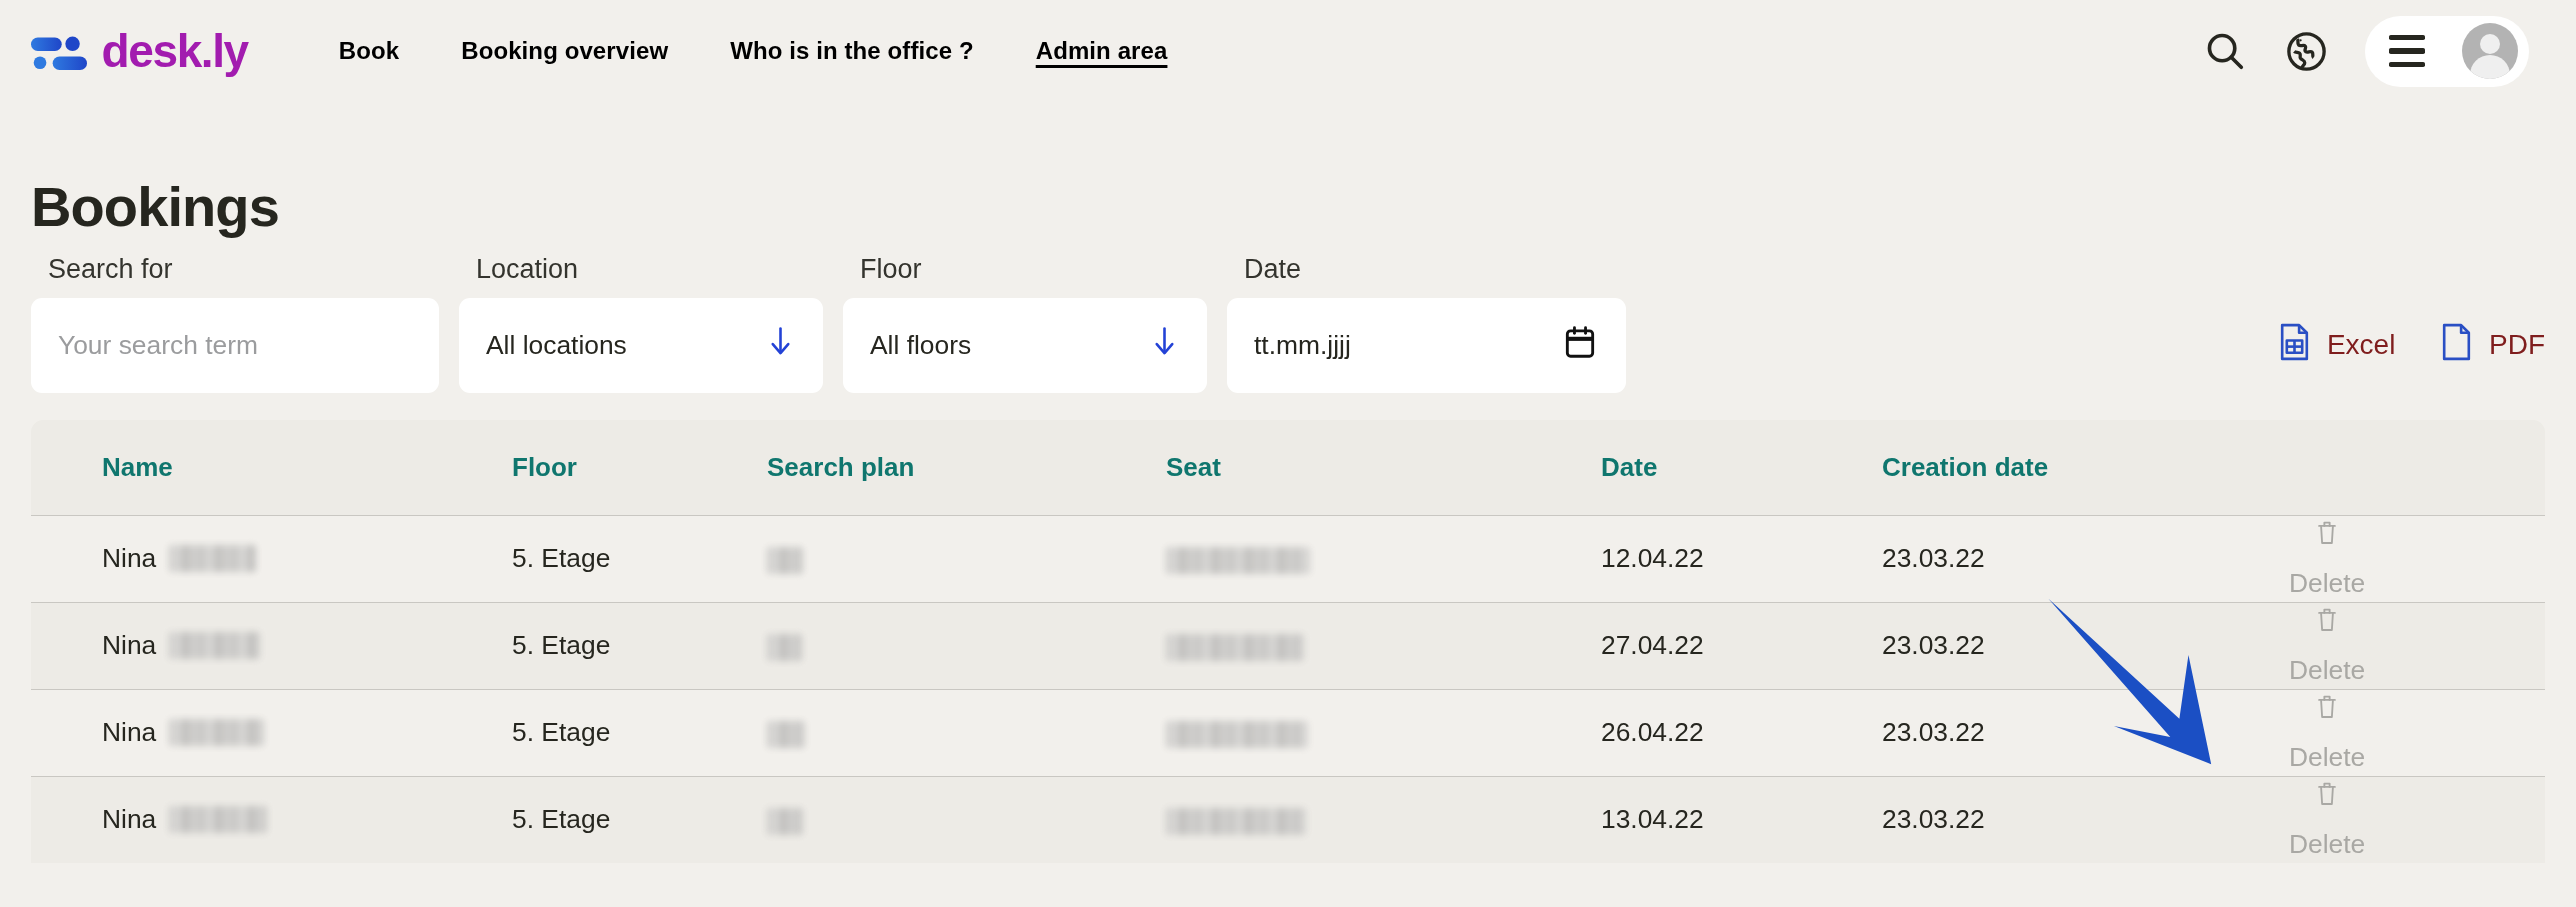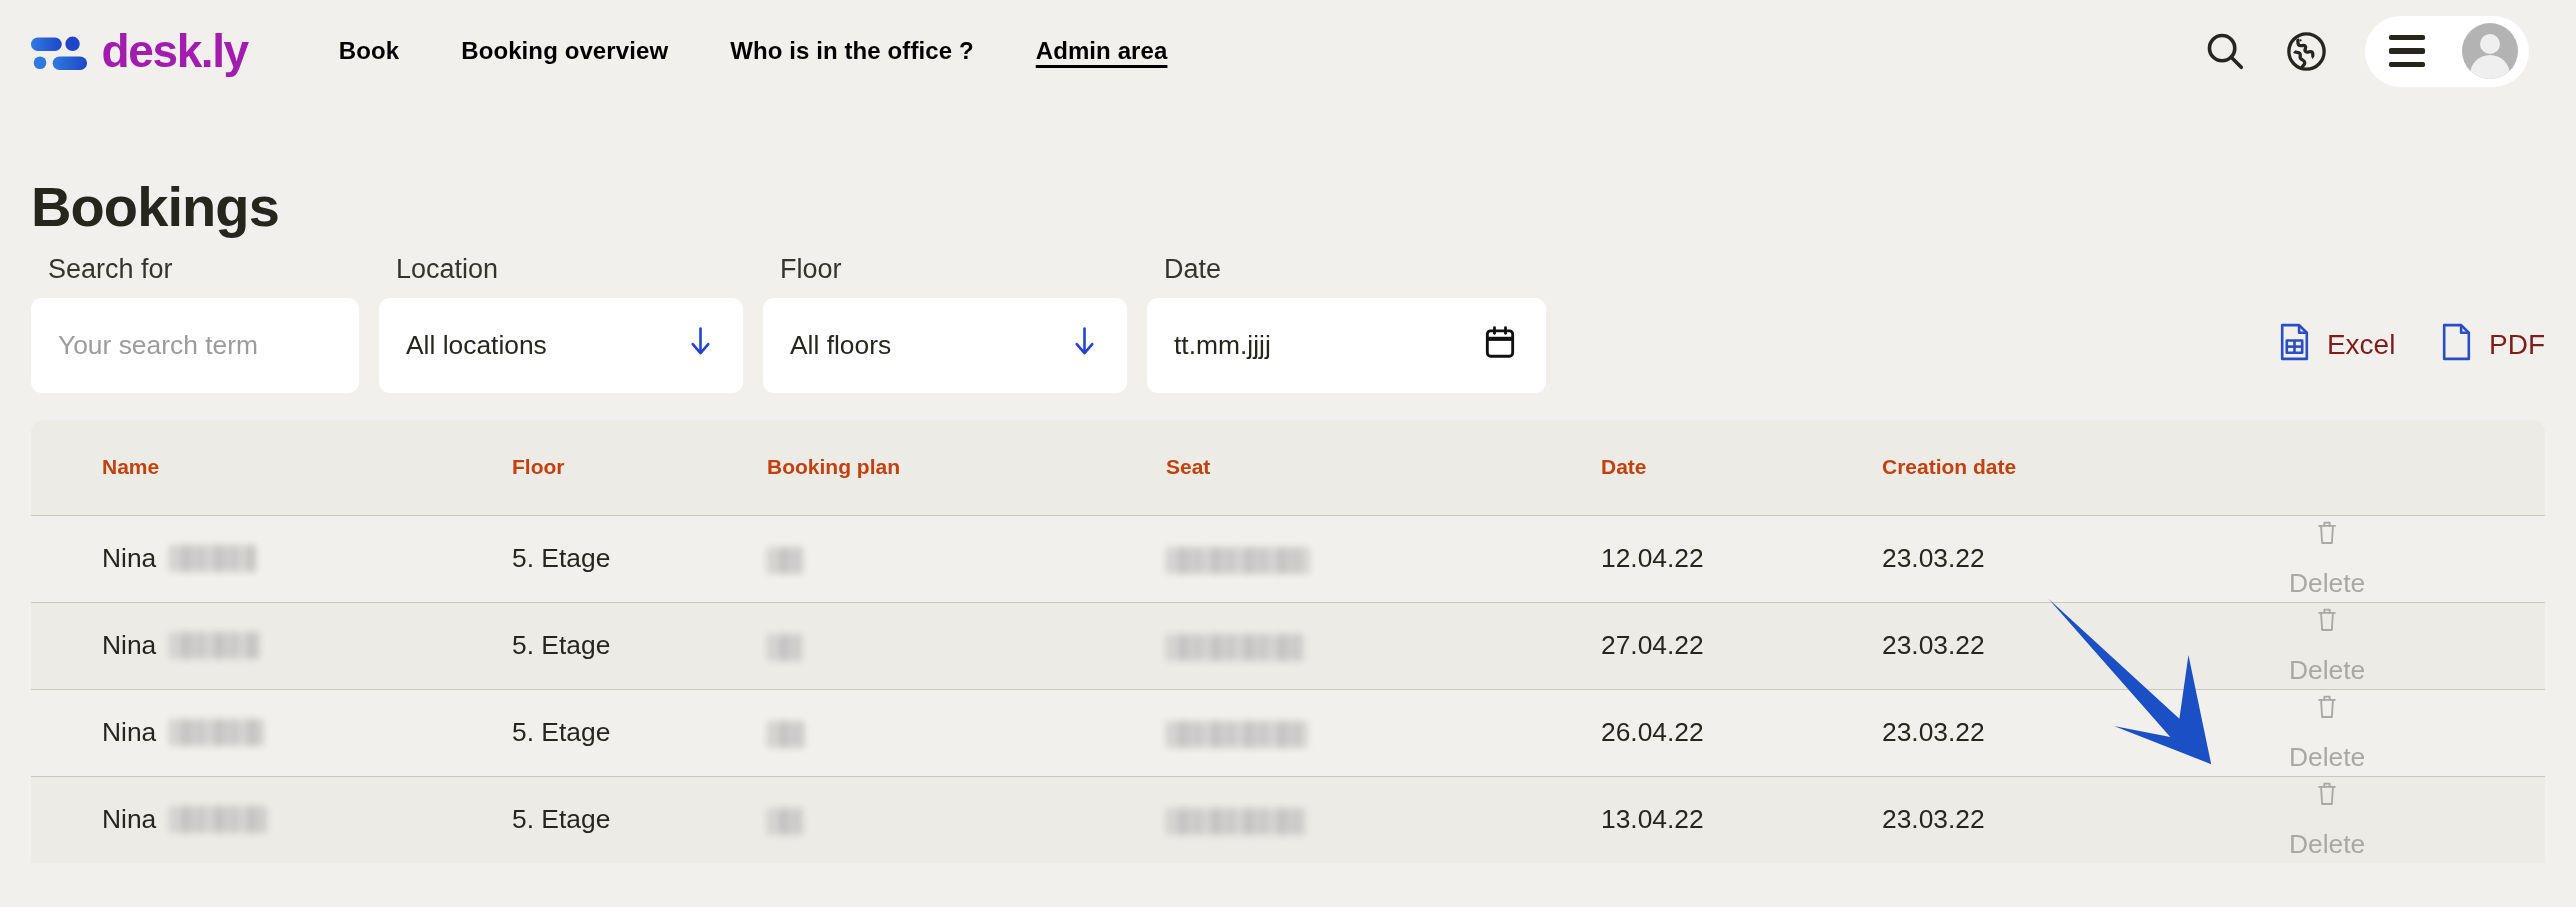--- a/index.html
+++ b/index.html
@@ -101,21 +101,21 @@
   .control {
     height: 95px;
     background: #ffffff;
     border-radius: 11px;
     display: flex;
     align-items: center;
     padding: 0 27px;
     font-size: 26.4px;
     color: #26261f;
   }
-  .control.search { width: 328px; margin-top: 8px; }
+  .control.search { width: 408px; margin-top: 8px; }
   .control.select { width: 364px; justify-content: space-between; cursor: pointer; }
   .control.date   { width: 399px; justify-content: space-between; cursor: pointer; }
   .placeholder { color: #9b9c9e; }
 
   .export-group {
     margin-left: auto;
     display: flex;
     align-items: center;
     gap: 44px;
     padding-bottom: 24px;
@@ -132,21 +132,21 @@
     overflow: hidden;
     background: #edebe6;
   }
   .trow {
     display: flex;
     align-items: center;
     height: 87px;
     padding: 0 0 0 71px;
   }
   .thead { height: 95px; background: #edebe6; }
-  .thead .cell { font-size: 21px; font-weight: 700; color: #c2410c; }
+  .thead .cell { font-size: 26px; font-weight: 700; color: #0f766e; }
   .tbody-row { border-top: 0.9px solid #c9c7c2; font-size: 26.4px; color: #26261f; }
   .tbody-row.alt { background: #f2f0ec; }
   .tbody-row.norm { background: #edebe6; }
 
   .cell { flex: none; }
   .c-name   { width: 410px; display: flex; align-items: center; gap: 12.8px; }
   .c-floor  { width: 255px; }
   .c-plan   { width: 399px; }
   .c-seat   { width: 435px; }
   .c-date   { width: 281px; }
@@ -312,21 +312,21 @@
         <span>PDF</span>
       </span>
     </div>
   </div>
 
   <div class="table">
 
     <div class="trow thead">
       <span class="cell c-name">Name</span>
       <span class="cell c-floor">Floor</span>
-      <span class="cell c-plan">Booking plan</span>
+      <span class="cell c-plan">Search plan</span>
       <span class="cell c-seat">Seat</span>
       <span class="cell c-date">Date</span>
       <span class="cell c-cdate">Creation date</span>
       <span class="cell c-action"></span>
     </div>
 
     <div id="rows">
         <div class="trow tbody-row alt">
           <span class="cell c-name">
             <span>Nina</span>

